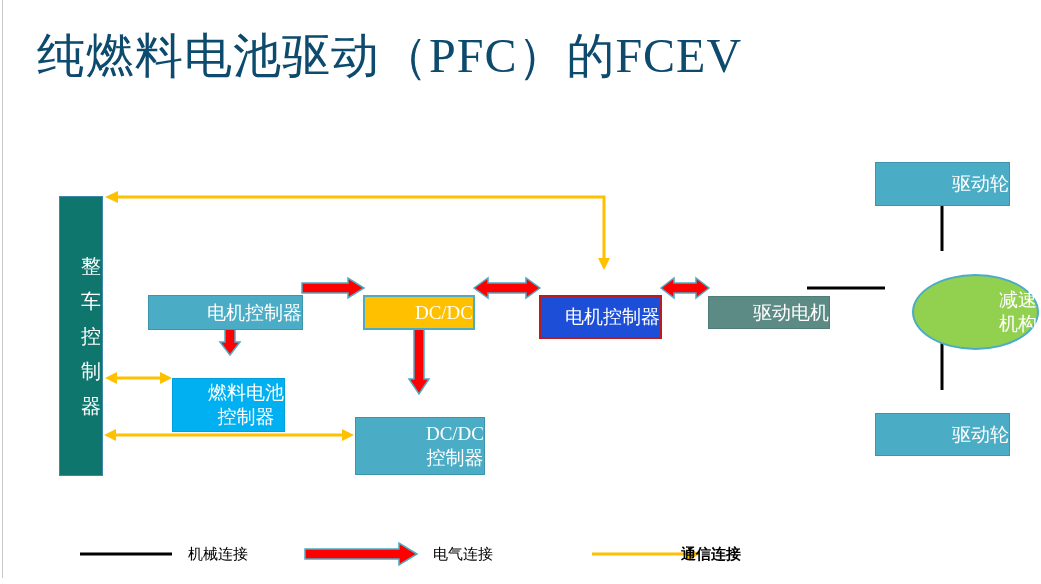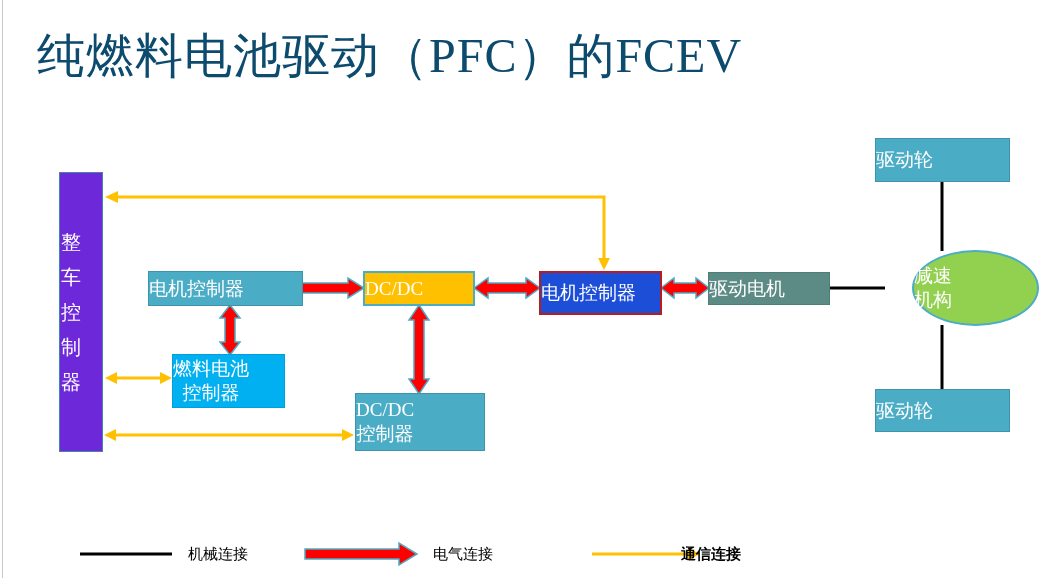--- a/index.html
+++ b/index.html
@@ -7,25 +7,26 @@
     width:1041px;height:584px;position:relative;background:#ffffff;
     font-family:"Liberation Serif","DejaVu Serif",serif;
     overflow:hidden;
   }
   .edge-line{position:absolute;left:2px;top:0;width:1px;height:578px;background:#c9c9c9;}
   .title{
     position:absolute;left:37px;top:24px;
     font-size:48px;color:#0c4a6e;letter-spacing:1px;white-space:nowrap;
   }
   .node{
-    position:absolute;display:flex;align-items:center;justify-content:flex-start;
+    position:absolute;display:flex;align-items:center;justify-content:flex-end;
     color:#ffffff;text-align:center;white-space:pre-line;font-size:19px;line-height:1.25;
     box-sizing:border-box;
+    margin-top:24px;
   }
-  .vcu{left:59px;top:172px;width:44px;height:280px;background:#6d28d9;border:1.5px solid #3F88AA;}
+  .vcu{left:59px;top:172px;width:44px;height:280px;background:#0f766e;border:1.5px solid #3F88AA;}
   .vcu .vtext{width:22px;word-break:break-all;line-height:1.75;font-size:20px;}
   .fcs{left:148px;top:271px;width:155px;height:35px;background:#4BACC6;border:1px solid #3D94AD;}
   .dcdc{left:363px;top:271px;width:112px;height:35px;background:#FFC000;border:2px solid #4BACC6;}
   .mcu{left:539px;top:271px;width:123px;height:44px;background:#1d4ed8;border:2px solid #b91c1c;}
   .motor{left:708px;top:272px;width:122px;height:33px;background:#5C8B85;border:1px solid #4F7D77;}
   .fcc{left:172px;top:354px;width:113px;height:54px;background:#00B0F0;border:1px solid #00A0DC;}
   .dcc{left:355px;top:393px;width:130px;height:58px;background:#4BACC6;border:1px solid #3D94AD;}
   .wheel-top{left:875px;top:138px;width:135px;height:44px;background:#4BACC6;border:1px solid #3D94AD;}
   .wheel-bot{left:875px;top:389px;width:135px;height:43px;background:#4BACC6;border:1px solid #3D94AD;}
   .reducer{left:912px;top:250px;width:127px;height:76px;background:#92D050;border:2px solid #4BACC6;border-radius:50%;}

